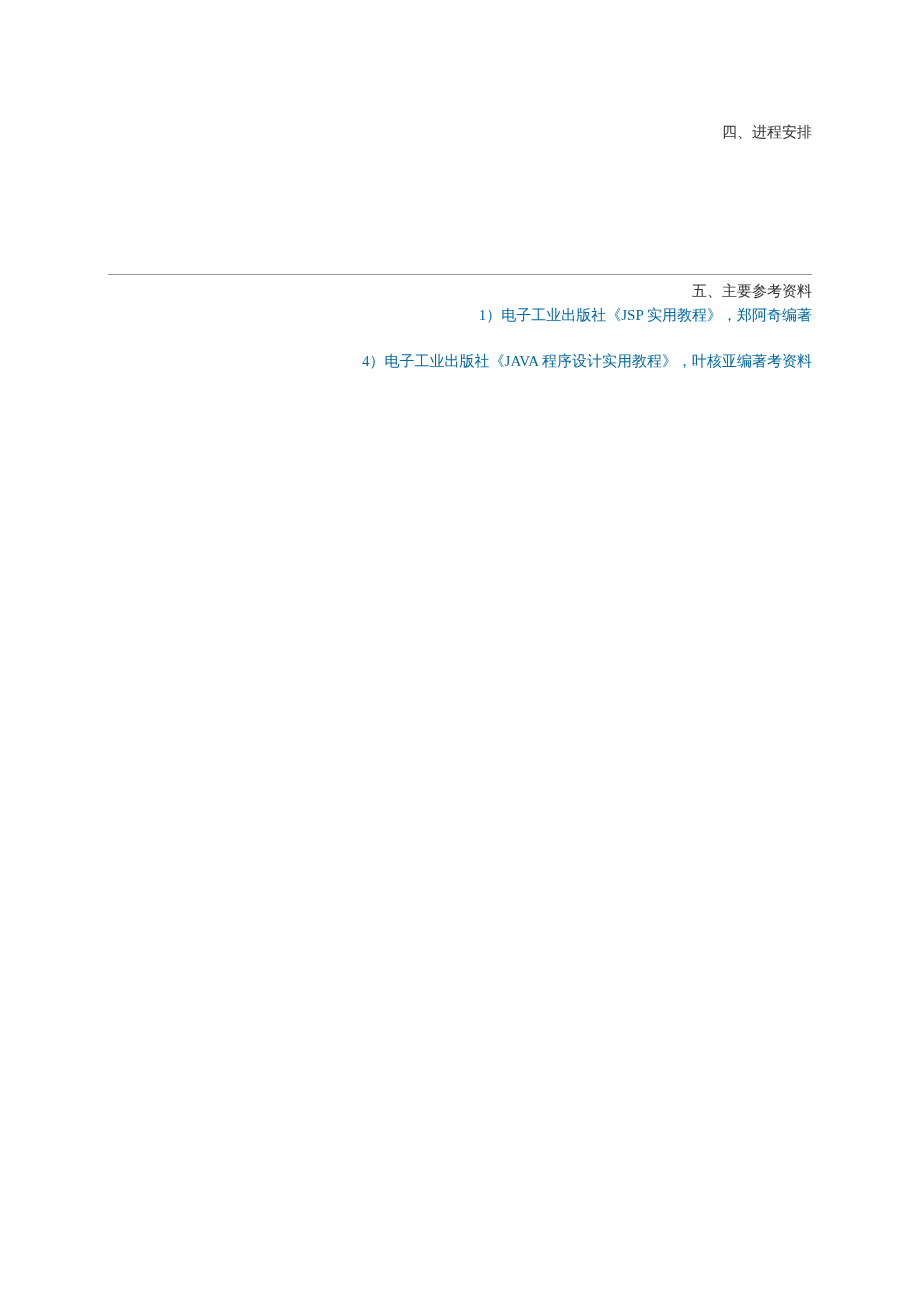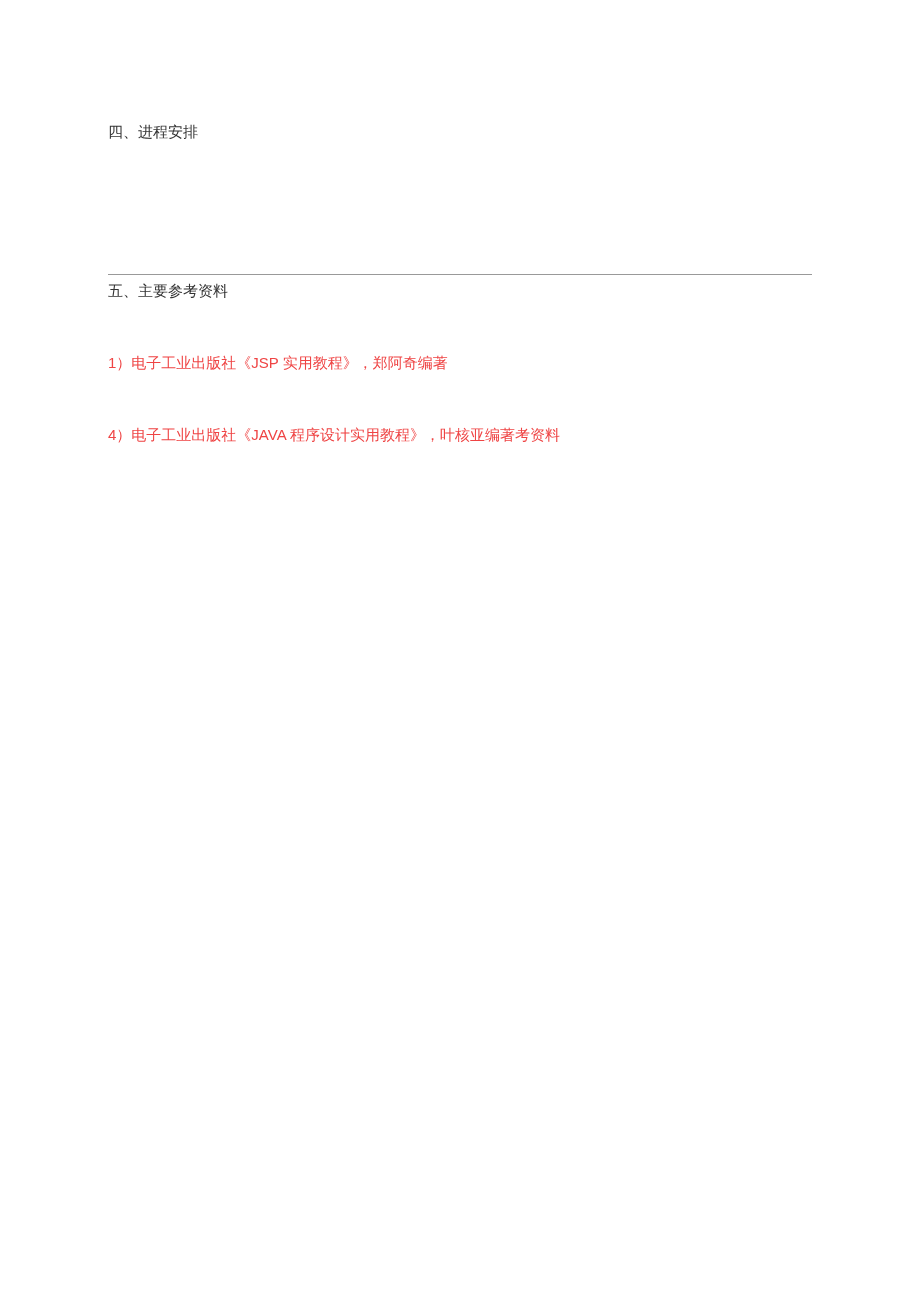--- a/index.html
+++ b/index.html
@@ -1,18 +1,19 @@
 <!DOCTYPE html>
 <html><head>
   <meta charset="utf-8">
   <style>
     * {
       margin: 0;
       padding: 0;
       box-sizing: border-box;
+      text-align: right;
     }
     body {
       width: 920px;
       height: 1303px;
       background: #ffffff;
       font-family: "SimSun", "宋体", serif;
       color: #333333;
       position: relative;
     }
     .content {
@@ -30,24 +31,23 @@
     .divider {
       border: none;
       border-top: 1px solid #999999;
       margin: 0 0 4px 0;
     }
     .section-5 {
     }
     .reference-item {
       font-size: 15px;
       line-height: 24px;
-      color: #ef4444;
+      color: #0369a1;
       margin-bottom: 22px;
-      font-family: Liberation Sans, sans-serif;
-      margin-top: 48px;
+      font-family: Liberation Serif, serif;
     }
   </style>
 </head>
 <body>
 
 <div class="content">
   <div class="section-4">
     <div class="section-heading">四、进程安排</div>
   </div>
 

